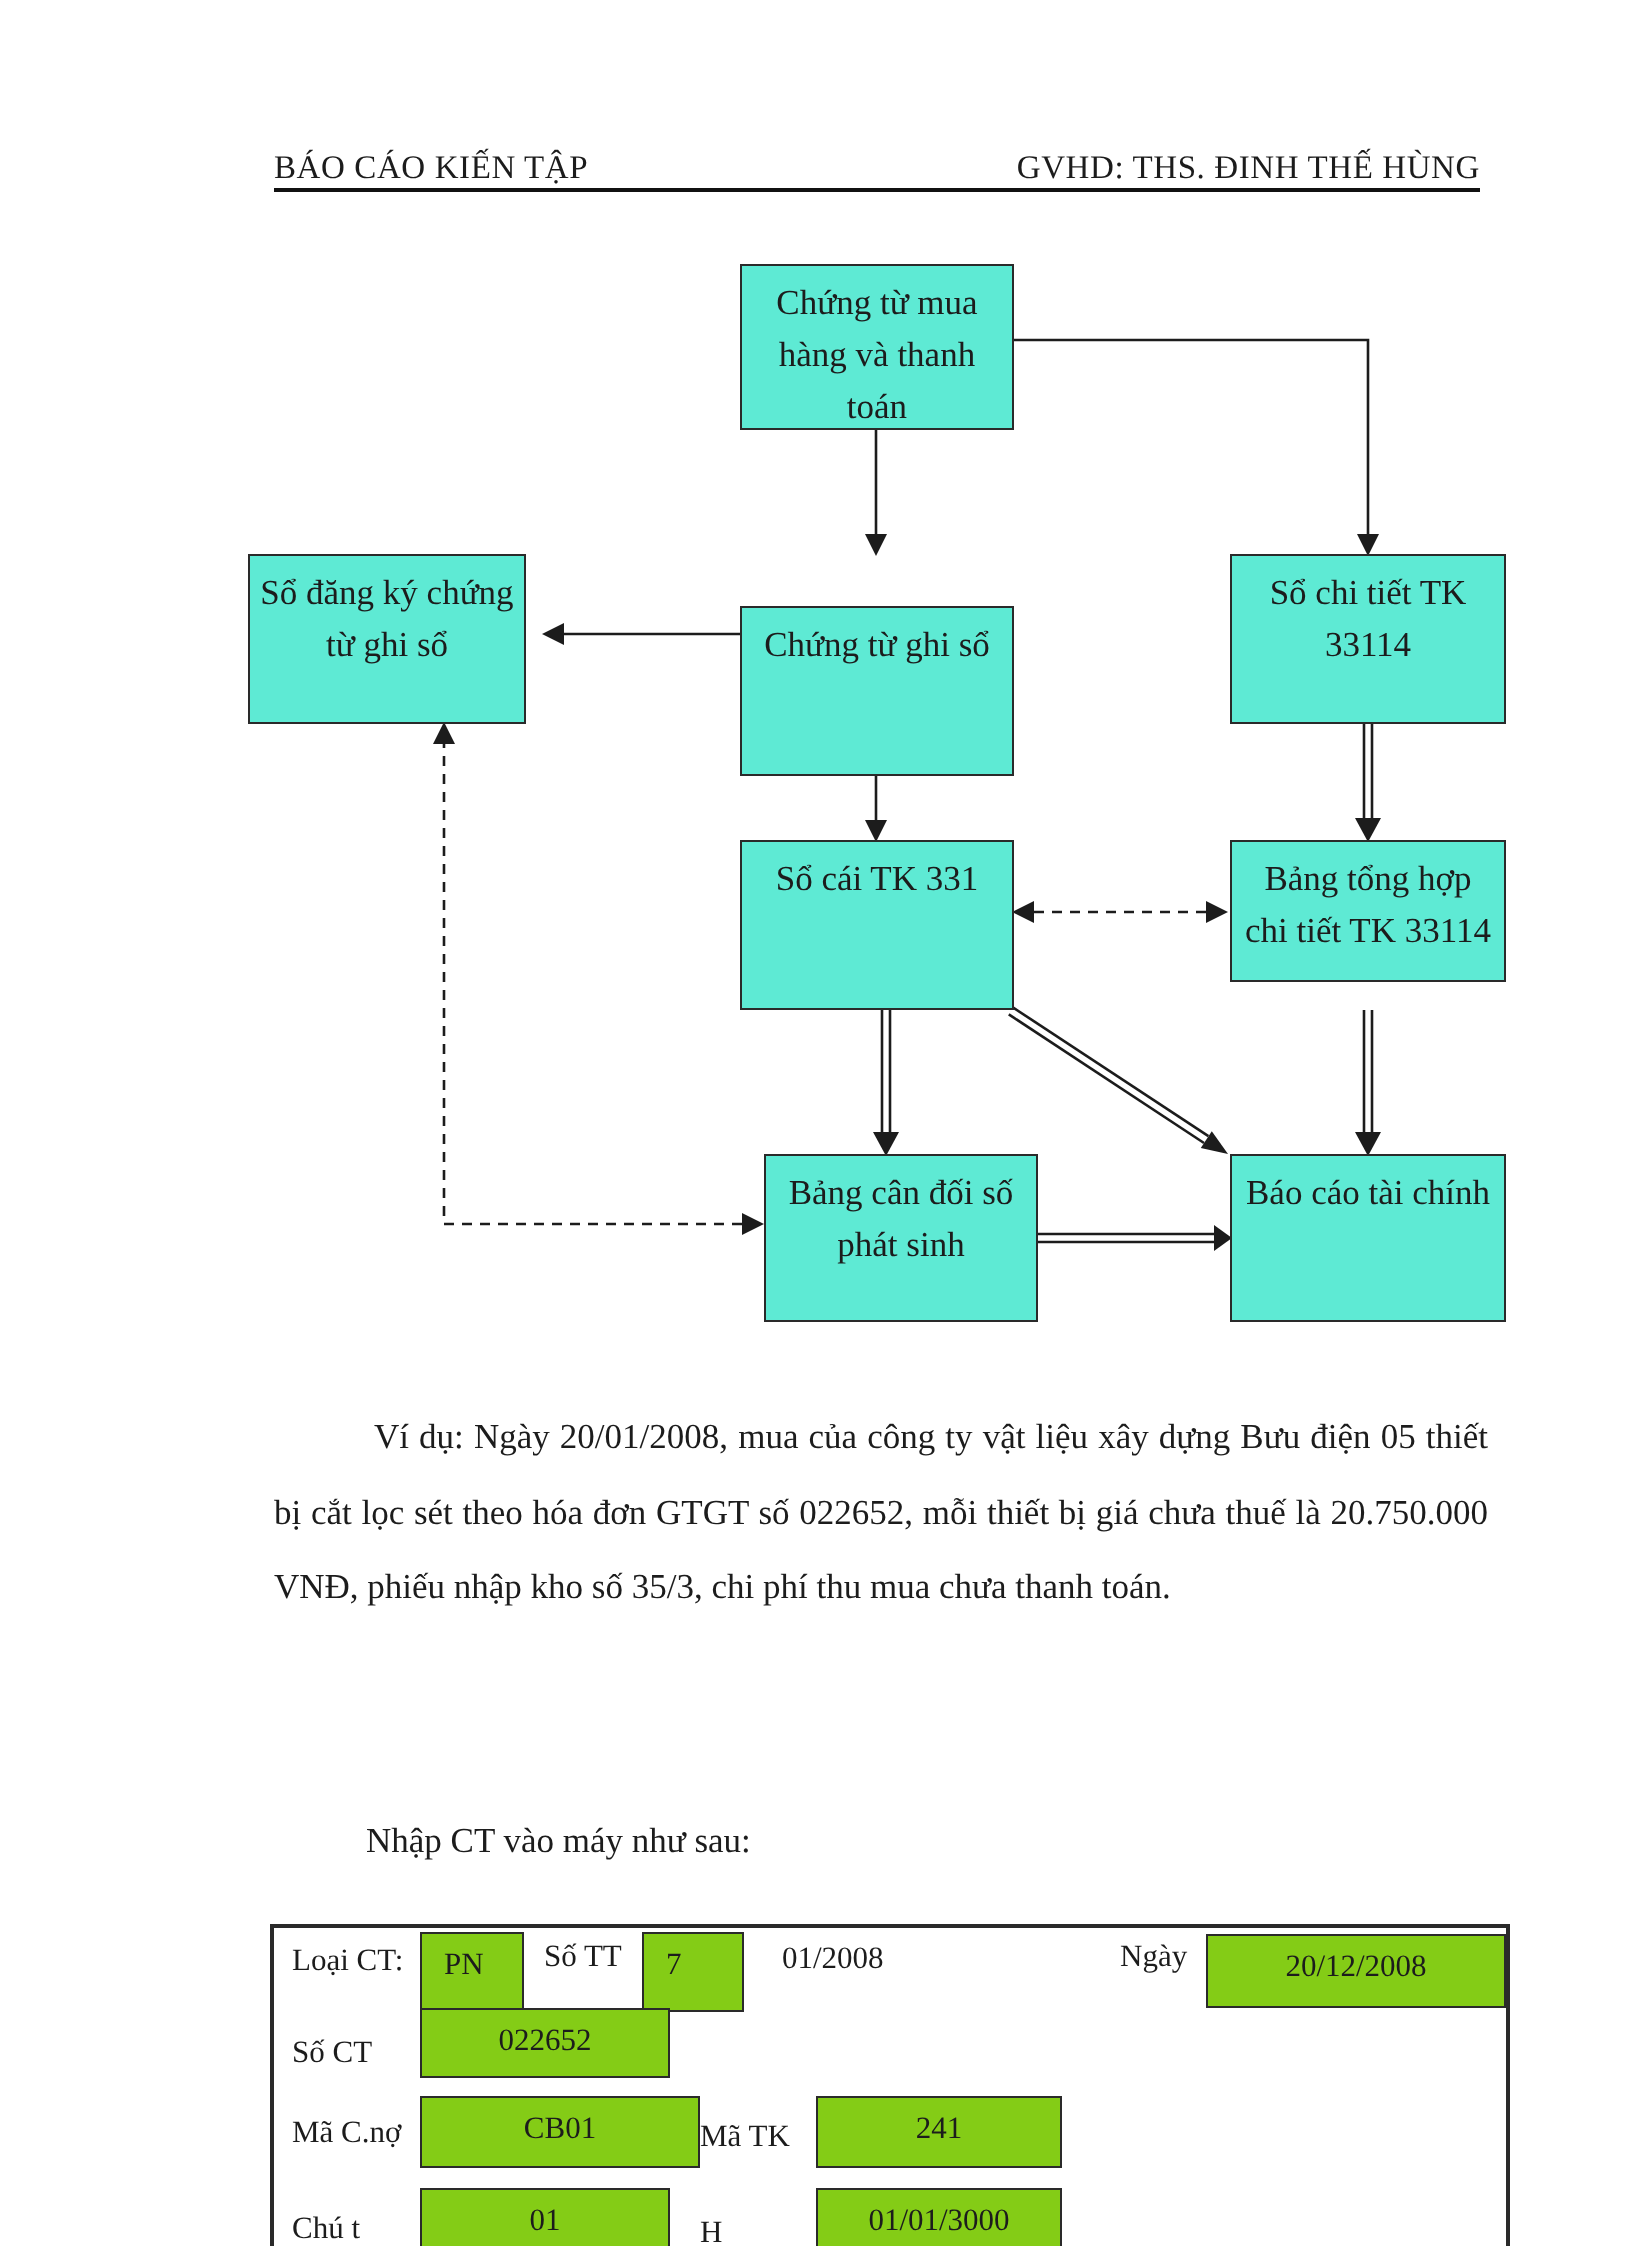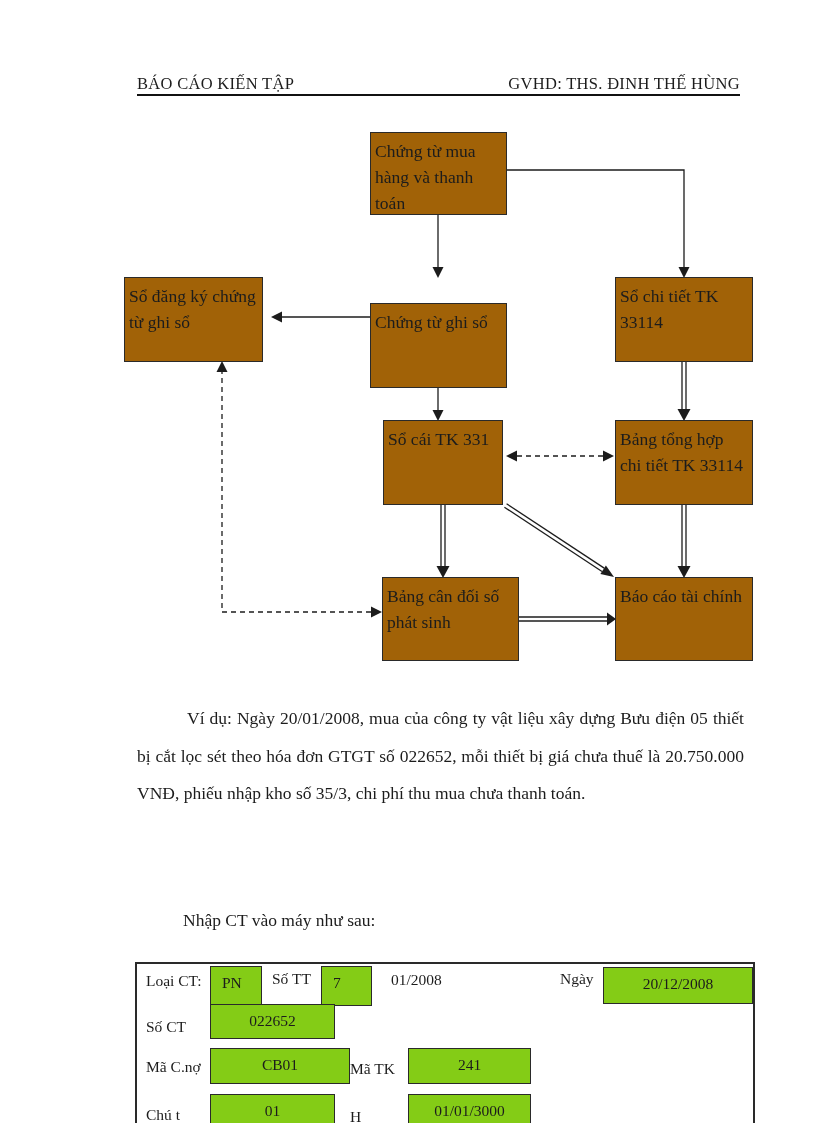--- a/index.html
+++ b/index.html
@@ -7,22 +7,22 @@
     width:816px;height:1123px;position:relative;overflow:hidden;
     background:#ffffff;color:#1c1c1c;
     font-family:"Liberation Serif","DejaVu Serif",serif;
   }
   .abs{position:absolute;}
   
   .hdr{font-size:16.5px;letter-spacing:.3px;white-space:nowrap;}
   .hdr-rule{height:2px;background:#111;}
   
   .fbox{
-    position:absolute;box-sizing:border-box;border:1.5px solid #2a2a2a;background:#a16207;
-    text-align:left;font-size:17.5px;line-height:26px;padding:5px 4px 0 4px;z-index:2;
+    position:absolute;box-sizing:border-box;border:1.5px solid #2a2a2a;background:#5eead4;
+    text-align:center;font-size:17.5px;line-height:26px;padding:5px 4px 0 4px;z-index:2;
   }
   svg.connectors{position:absolute;left:0;top:0;z-index:1;pointer-events:none;}
   svg.connectors line, svg.connectors polyline{stroke:#1c1c1c;stroke-width:1.3;fill:none;}
   svg.connectors polygon{fill:#1c1c1c;stroke:none;}
   .dash{stroke-dasharray:5,4;}
   
   .para{
     width:607px;font-size:17.5px;line-height:37.5px;text-align:justify;text-indent:50px;
   }
   .intro{font-size:17.5px;white-space:nowrap;margin-left:46px;}
@@ -105,22 +105,22 @@
     <polyline class="dash" points="371,612 222,612 222,370"></polyline>
     <polygon points="216.5,372 227.5,372 222,361"></polygon>
     <polygon points="371,606.5 371,617.5 382,612"></polygon>
   </g>
 </svg>
 
 <div class="fbox" style="left:370px;top:132px;width:137px;height:83px;">Chứng từ mua hàng và thanh toán</div>
 <div class="fbox" style="left:124px;top:277px;width:139px;height:85px;">Sổ đăng ký chứng từ ghi sổ</div>
 <div class="fbox" style="left:370px;top:277px;width:137px;height:85px;margin-top:26px;">Chứng từ ghi sổ</div>
 <div class="fbox" style="left:615px;top:277px;width:138px;height:85px;">Sổ chi tiết TK 33114</div>
-<div class="fbox" style="left:383px;top:420px;width:120px;height:85px;">Sổ cái TK 331</div>
-<div class="fbox" style="left:615px;top:420px;width:138px;height:85px;">Bảng tổng hợp chi tiết TK 33114</div>
+<div class="fbox" style="left:370px;top:420px;width:137px;height:85px;">Sổ cái TK 331</div>
+<div class="fbox" style="left:615px;top:420px;width:138px;height:71px;">Bảng tổng hợp chi tiết TK 33114</div>
 <div class="fbox" style="left:382px;top:577px;width:137px;height:84px;">Bảng cân đối số phát sinh</div>
 <div class="fbox" style="left:615px;top:577px;width:138px;height:84px;">Báo cáo tài chính</div>
 
 <div class="abs para" style="left:137px;top:700px;">Ví dụ: Ngày 20/01/2008, mua của công ty vật liệu xây dựng Bưu điện 05 thiết bị cắt lọc sét theo hóa đơn GTGT số 022652, mỗi thiết bị giá chưa thuế là 20.750.000 VNĐ, phiếu nhập kho số 35/3, chi phí thu mua chưa thanh toán.</div>
 
 <div class="abs intro" style="left:137px;top:910px;">Nhập CT vào máy như sau:</div>
 
 <div class="abs form-outer" style="left:135px;top:962px;width:620px;height:175px;"></div>
 
 <div class="flabel" style="left:146px;top:972px;">Loại CT:</div>

